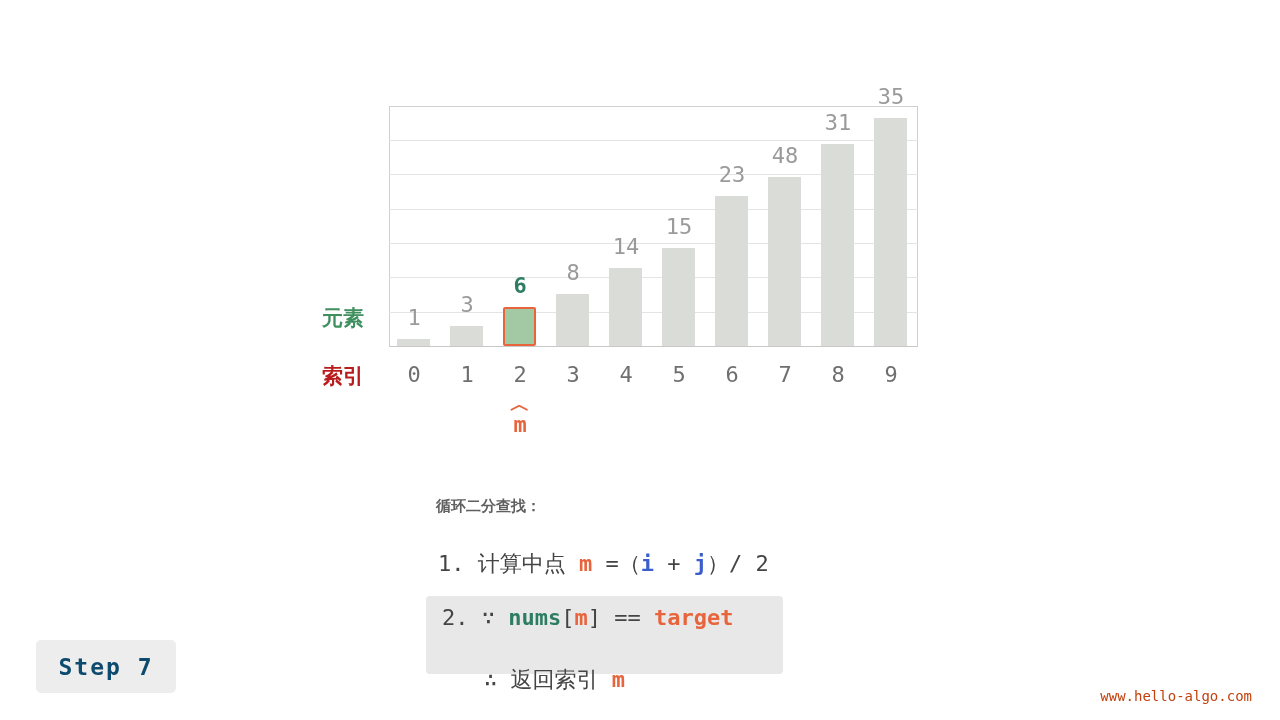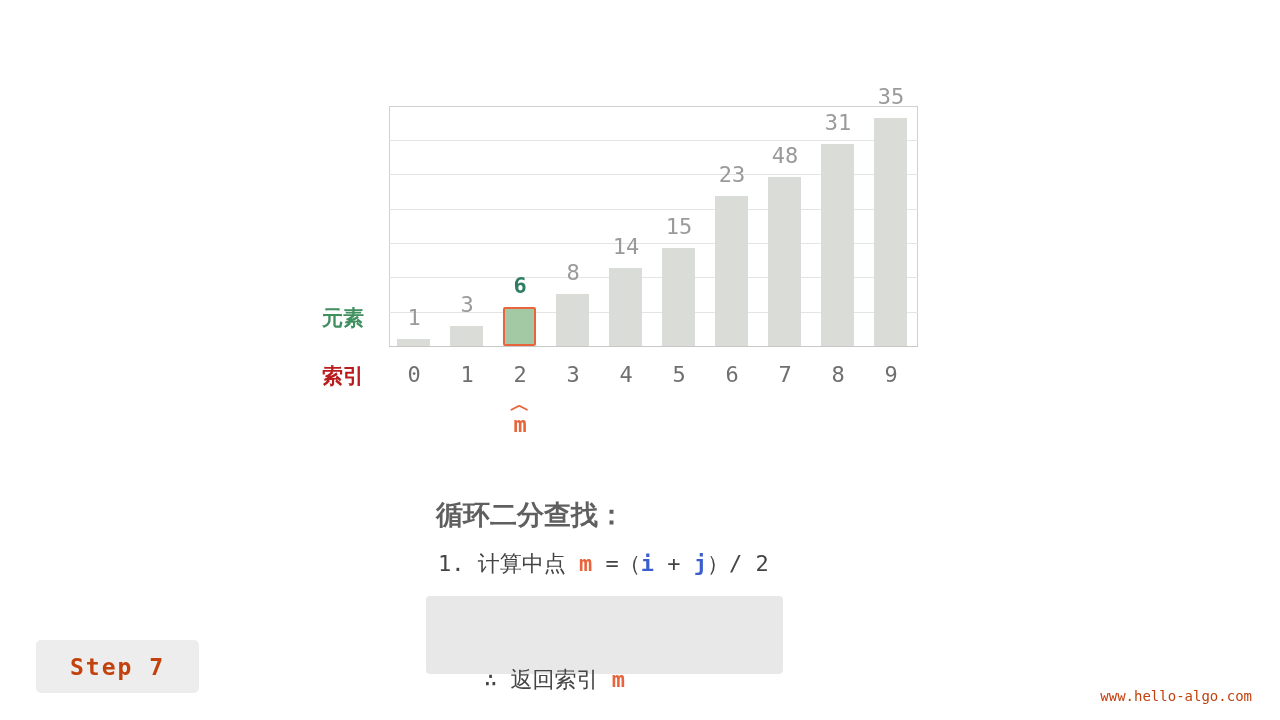--- a/index.html
+++ b/index.html
@@ -129,21 +129,21 @@
     font-size: 22px;
     line-height: 26px;
     font-weight: bold;
   }
 
   
   #caption {
     position: absolute;
     left: 436px;
     top: 497px;
-    font-size: 27px;
+    font-size: 15px;
     font-weight: bold;
     color: #5f5f5f;
     font-family: "DejaVu Sans", "Liberation Sans", sans-serif;
   }
   #step1 {
     position: absolute;
     left: 438px;
     top: 549px;
     font-size: 22px;
     color: #444444;
@@ -183,30 +183,30 @@
   .v-j { color: #3a5fcd; font-weight: bold; }
   .v-fn { color: #2e7d63; font-weight: bold; }
   .v-target { color: #e8643c; font-weight: bold; }
   .cjk { font-family: Liberation Serif, serif; }
 
   
   #step-badge {
     position: absolute;
     left: 36px;
     top: 640px;
-    width: 163px;
+    width: 140px;
     height: 53px;
     background: #ededed;
     border-radius: 5px;
     display: flex;
     align-items: center;
     justify-content: center;
     font-size: 23px;
     font-weight: bold;
-    color: #c2410c;
+    color: #0c4a6e;
     letter-spacing: 2px;
     font-family: "DejaVu Sans Mono", "Liberation Mono", monospace;
   }
 
   
   #watermark {
     position: absolute;
     right: 28px;
     bottom: 16px;
     font-size: 14px;
@@ -276,20 +276,27 @@
 <div id="step1">
   <span>1.</span>
   <span class="cjk">计算中点</span>
   <span class="v-m">m</span>
   <span>=（</span><span class="v-i">i</span>
   <span>+</span>
   <span class="v-j">j</span><span>）/ 2</span>
 </div>
 
 <div id="step2box">
+  <div id="step2line1">
+    <span>2.</span>
+    <span>∵</span>
+    <span class="v-fn">nums</span><span>[</span><span class="v-m">m</span><span>]</span>
+    <span>==</span>
+    <span class="v-target">target</span>
+  </div>
   <div id="step2line2">
     <span>∴</span>
     <span class="cjk">返回索引</span>
     <span class="v-m">m</span>
   </div>
 </div>
 
 <div id="step-badge">Step 7</div>
 
 <div id="watermark">www.hello-algo.com</div>

